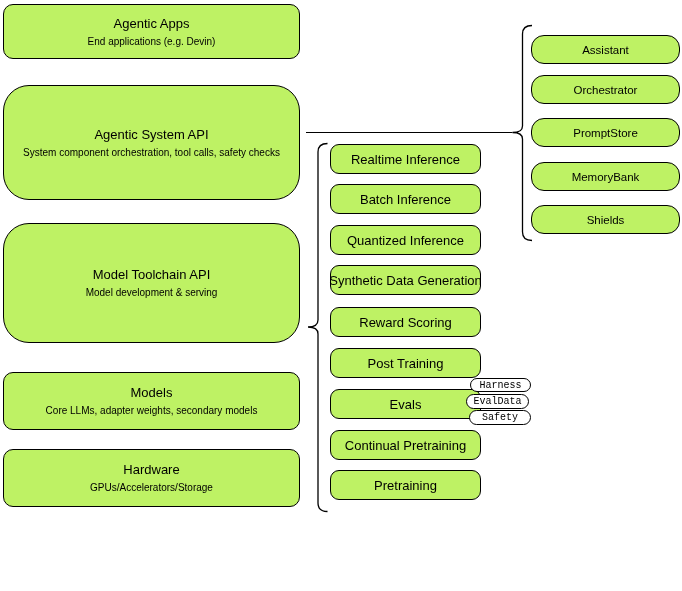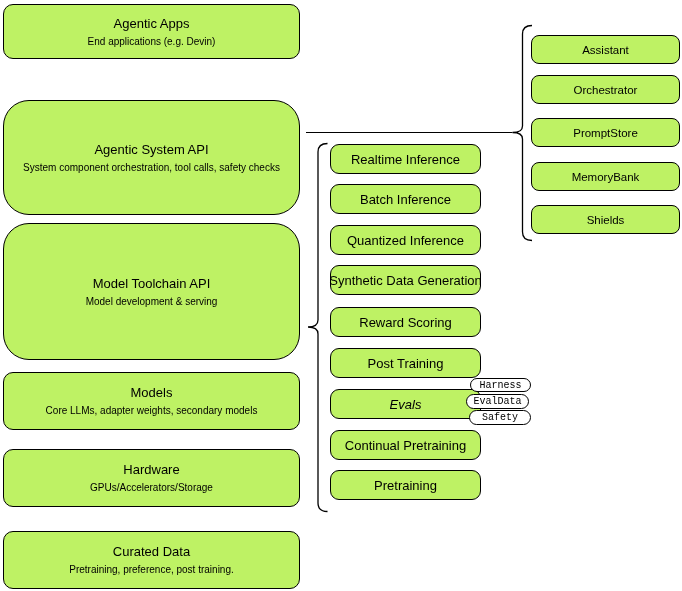--- a/index.html
+++ b/index.html
@@ -57,21 +57,21 @@
     width: 151px;
     height: 30px;
     border-radius: 9px;
     font-size: 13px;
     white-space: nowrap;
   }
   .rightcol {
     left: 531px;
     width: 149px;
     height: 29px;
-    border-radius: 8px;
+    border-radius: 13px;
     font-size: 11.5px;
     white-space: nowrap;
   }
   .pill {
     position: absolute;
     box-sizing: border-box;
     background: #ffffff;
     border: 1.2px solid #000000;
     border-radius: 8px;
     font-size: 10px;
@@ -94,64 +94,60 @@
     <line x1="306" y1="132.5" x2="512.5" y2="132.5" stroke="#000000" stroke-width="1.2"></line>
     <path d="M 532 25.5 Q 522.5 25.5 522.5 34 L 522.5 126 Q 522.5 132.5 512.5 132.5 Q 522.5 132.5 522.5 139 L 522.5 232 Q 522.5 240.5 532 240.5" fill="none" stroke="#000000" stroke-width="1.3"></path>
     <path d="M 327.5 143.5 Q 318 143.5 318 152 L 318 320 Q 318 327 308 327 Q 318 327 318 334 L 318 503 Q 318 511.5 327.5 511.5" fill="none" stroke="#000000" stroke-width="1.3"></path>
   </svg>
 
   <div class="box layer r10" style="top:4px;height:55px;">
     <div class="title">Agentic Apps</div>
     <div class="subtitle">End applications (e.g. Devin)</div>
   </div>
 
-  <div class="box layer r26" style="top:100px;height:115px;">
+  <div class="box layer r26" style="top:85px;height:115px;">
     <div class="title">Agentic System API</div>
     <div class="subtitle">System component orchestration, tool calls, safety checks</div>
   </div>
 
-  <div class="box layer r26" style="top:223px;height:137px;">
+  <div class="box layer r26" style="top:223px;height:120px;">
     <div class="title">Model Toolchain API</div>
     <div class="subtitle">Model development &amp; serving</div>
   </div>
 
   <div class="box layer r10" style="top:372px;height:58px;">
     <div class="title">Models</div>
     <div class="subtitle">Core LLMs, adapter weights, secondary models</div>
   </div>
 
   <div class="box layer r10" style="top:449px;height:58px;">
     <div class="title">Hardware</div>
     <div class="subtitle">GPUs/Accelerators/Storage</div>
   </div>
 
-  <div class="box layer r10" style="top:531px;height:58px;">
-    <div class="title">Curated Data</div>
-    <div class="subtitle">Pretraining, preference, post training.</div>
-  </div>
 
   <div class="box mid" style="top:144px;">
     <span>Realtime Inference</span>
   </div>
   <div class="box mid" style="top:184px;">
     <span>Batch Inference</span>
   </div>
   <div class="box mid" style="top:225px;">
     <span>Quantized Inference</span>
   </div>
   <div class="box mid" style="top:265px;">
     <span>Synthetic Data Generation</span>
   </div>
   <div class="box mid" style="top:307px;">
     <span>Reward Scoring</span>
   </div>
   <div class="box mid" style="top:348px;">
     <span>Post Training</span>
   </div>
-  <div class="box mid" style="top:389px;font-style:italic;">
+  <div class="box mid" style="top:389px;">
     <span>Evals</span>
   </div>
   <div class="box mid" style="top:430px;">
     <span>Continual Pretraining</span>
   </div>
   <div class="box mid" style="top:470px;">
     <span>Pretraining</span>
   </div>
 
   <div class="pill" style="left:470px;top:378px;width:61px;height:14px;">

